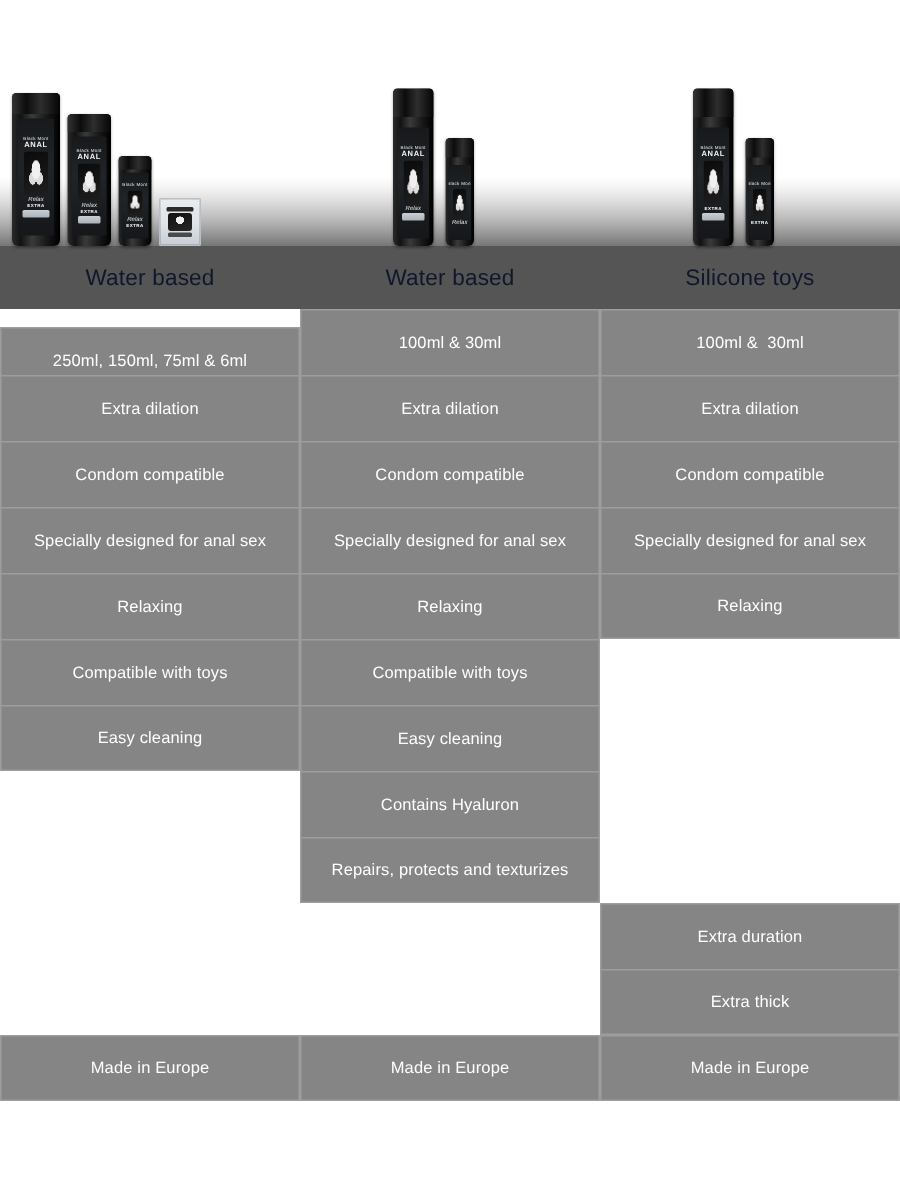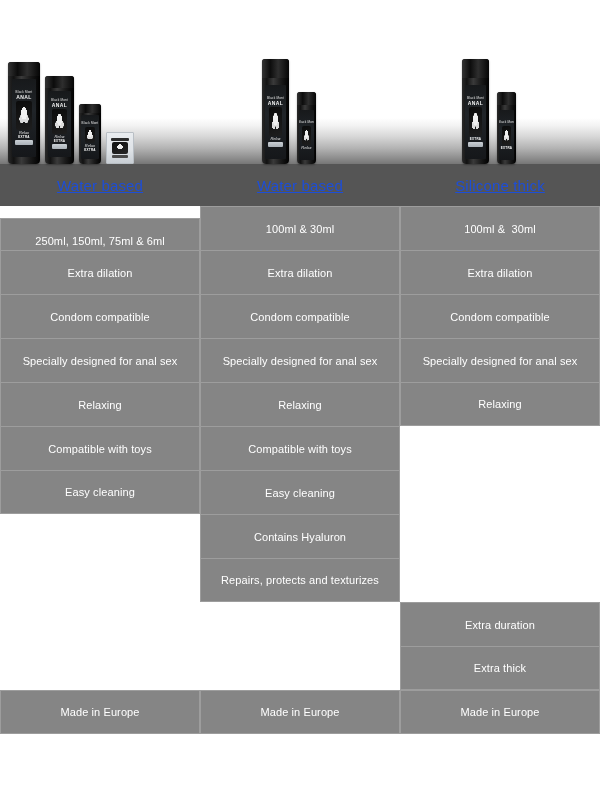--- a/index.html
+++ b/index.html
@@ -98,23 +98,22 @@
       radial-gradient(ellipse at 50% 40%, #efefef 0%, #efefef 24%, transparent 25%),
       linear-gradient(160deg,#111,#262626);
   }
   .sachet .s-txt{width:58%;height:3px;background:#4a4a4a;margin-top:1px;border-radius:1px;}
 
   
   .head-row{position:absolute;left:0;top:164px;width:600px;height:42px;display:flex;}
   .head-cell{
     width:200px;height:42px;
     display:flex;align-items:center;justify-content:center;
-    color:#1d4ed8;font-size:15px;letter-spacing:.15px;
+    color:#0f172a;font-size:15px;letter-spacing:.15px;
     white-space:nowrap;
-    text-decoration:underline;
   }
 
   
   .table{position:absolute;left:0;top:206px;width:600px;height:528px;}
   .col{
     position:absolute;top:0;width:200px;height:528px;
     box-sizing:border-box;
   }
   .col.c1{left:0;}
   .col.c2{left:200px;}
@@ -232,21 +231,21 @@
             <div class="lbl-extra">EXTRA</div>
           </div>
         </div>
       </div>
     </div>
   </div>
 
   <div class="head-row">
     <div class="head-cell">Water based</div>
     <div class="head-cell">Water based</div>
-    <div class="head-cell">Silicone thick</div>
+    <div class="head-cell">Silicone toys</div>
   </div>
 
   <div class="table">
     <div class="col c1">
         <div class="cell" style="top: 12px;">250ml, 150ml, 75ml &amp; 6ml</div>
         <div class="cell" style="top: 44px;">Extra dilation</div>
         <div class="cell" style="top: 88px;">Condom compatible</div>
         <div class="cell" style="top: 132px;">Specially designed for anal sex</div>
         <div class="cell" style="top: 176px;">Relaxing</div>
         <div class="cell" style="top: 220px;">Compatible with toys</div>

